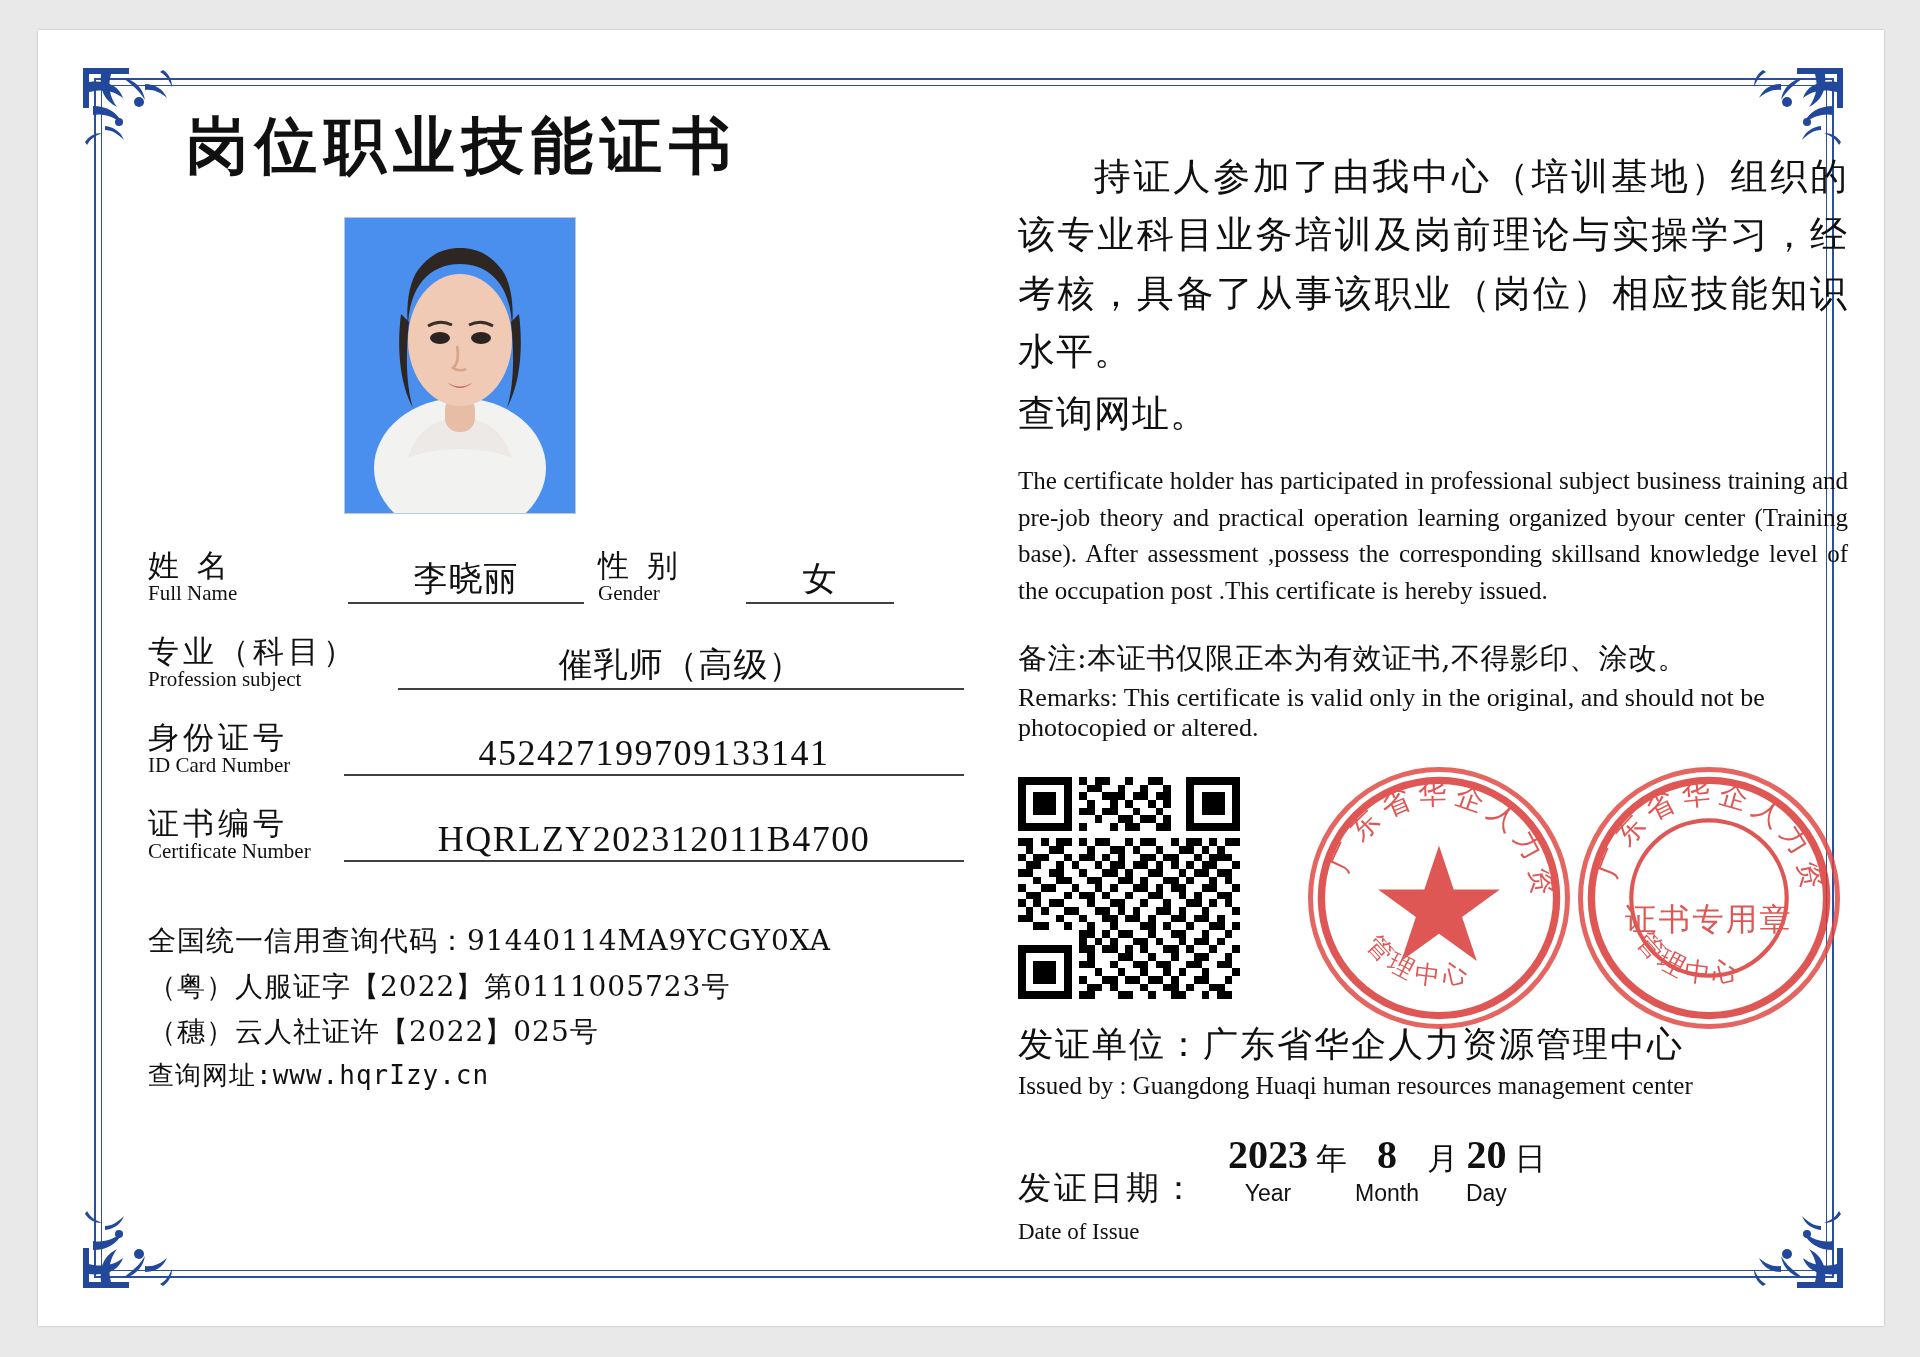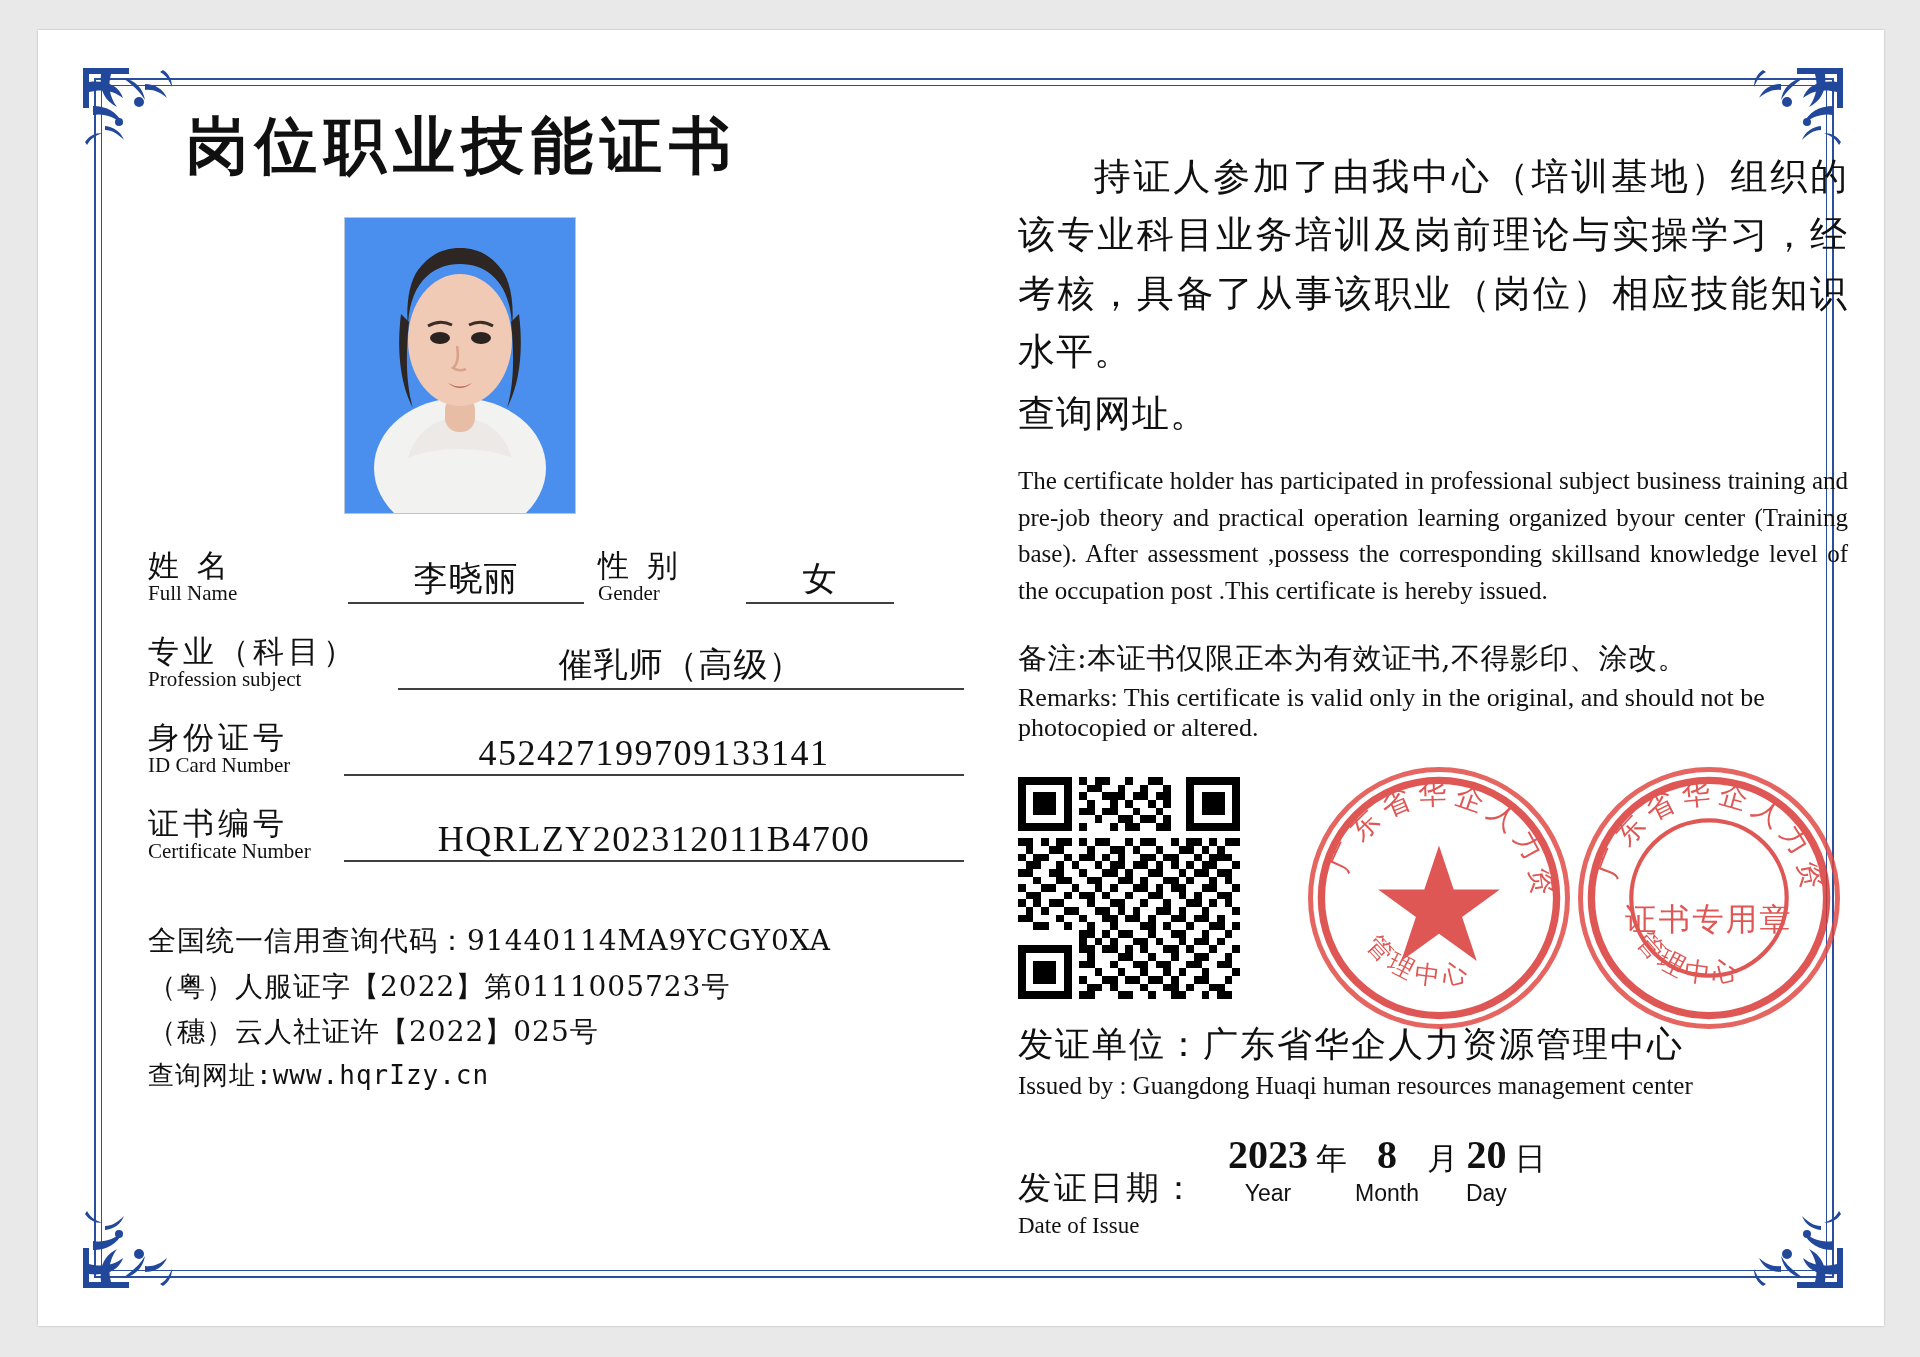--- a/index.html
+++ b/index.html
@@ -274,21 +274,21 @@
     font-size: 33px;
     letter-spacing: 3px;
     color: #111;
     margin-top: 32px;
   }
   .date-lbl .en {
     display:block;
     font-family: "Liberation Serif", serif;
     font-size: 23px;
     color: #111;
-    margin-top: 2px;
+    margin-top: 8px;
   }
   .date-part {
     display: inline-block;
     text-align: center;
     vertical-align: top;
   }
   .date-part .big {
     display: block;
     font-family: "Liberation Serif", serif;
     font-weight: bold;

